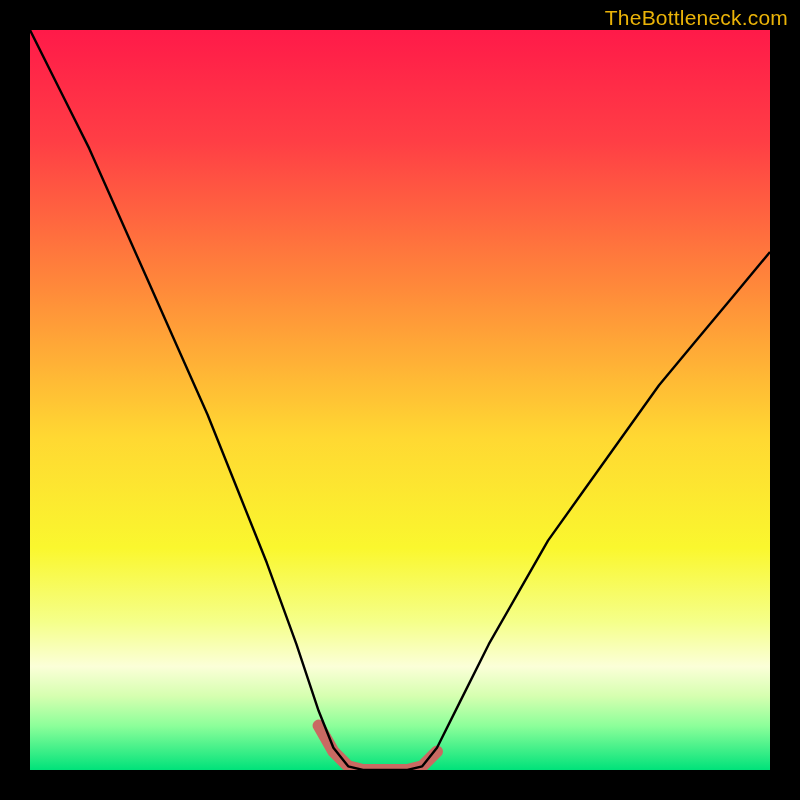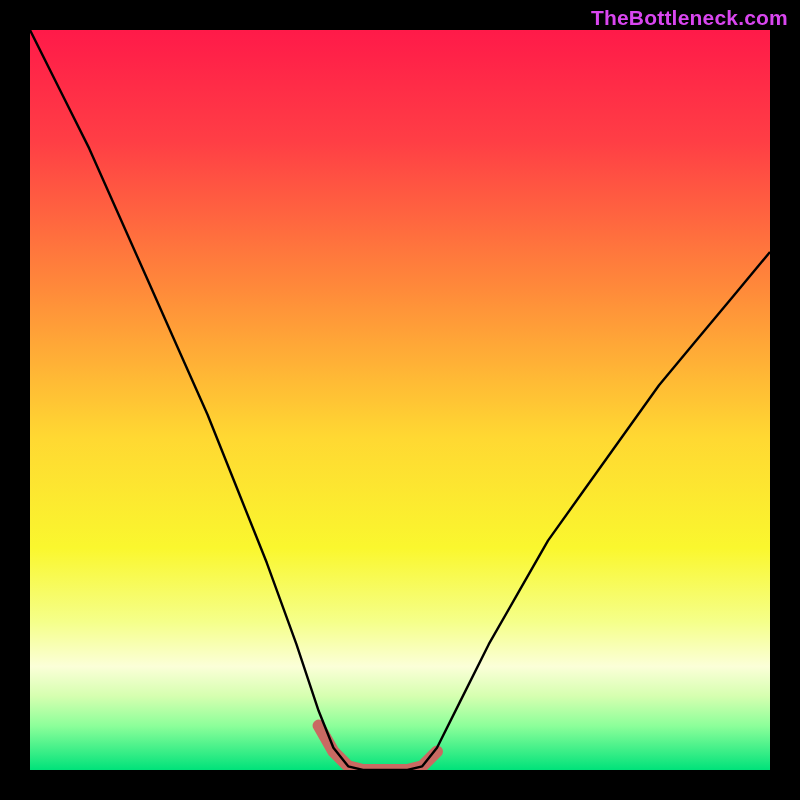--- a/index.html
+++ b/index.html
@@ -8,23 +8,23 @@
     width: 800px;
     height: 800px;
     background: #000;
     position: relative;
     font-family: Arial, sans-serif;
   }
   .watermark {
     position: absolute;
     top: 6px;
     right: 12px;
-    color: #d946ef;
+    color: #eab308;
     font-size: 21px;
-    font-weight: 700;
+    font-weight: 400;
     letter-spacing: 0.2px;
     z-index: 20;
   }
   .plot-area {
     position: absolute;
     left: 30px;
     top: 30px;
     width: 740px;
     height: 740px;
     overflow: hidden;

